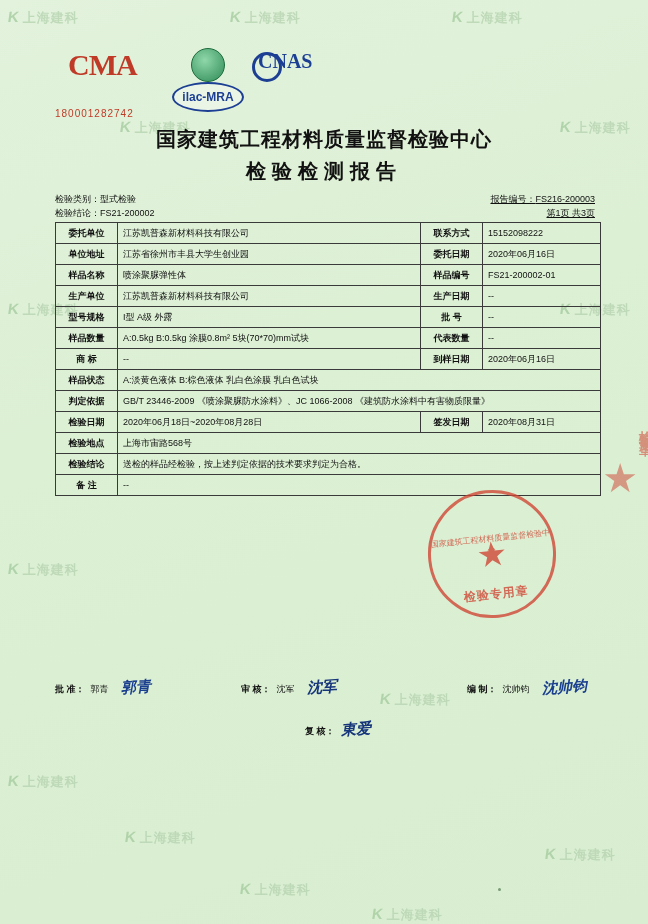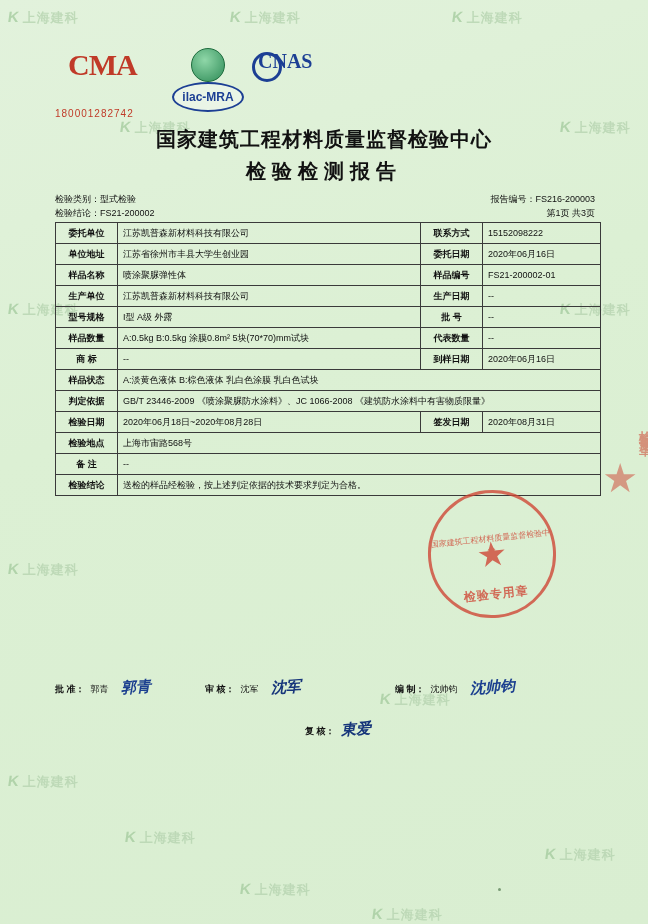--- a/index.html
+++ b/index.html
@@ -83,21 +83,21 @@
   .title2 {
     position:absolute; top:158px; width:648px; text-align:center;
     font-size:20px; font-weight:bold; color:#111; letter-spacing:6px;
   }
   
   .meta {
     position:absolute; left:55px; top:192px; width:540px;
     font-size:9px; color:#111;
   }
   .meta .row { display:flex; justify-content:space-between; line-height:1.6; }
-  .meta .right { text-align:left; }
+  .meta .right { text-align:left;text-decoration:underline; }
   
   table.main {
     position:absolute; left:55px; top:222px; width:546px;
     border-collapse: collapse;
     font-size:9px; color:#111;
   }
   table.main td {
     border:1px solid #3a3a3a;
     padding:3px 5px;
     height:21px;
@@ -107,21 +107,21 @@
   td.val { }
   td.lbl2 { width:62px; text-align:center; font-weight:bold; white-space:nowrap; }
   td.val2 { width:118px; }
   .tall { height:34px; }
   .concl-lbl { height:118px; text-align:center; font-weight:bold; }
   .concl-val { height:118px; vertical-align:top; padding-top:34px; padding-left:68px; }
   .remark-lbl { height:48px; text-align:center; font-weight:bold; }
   .remark-val { height:48px; }
   
   .sigs { position:absolute; left:55px; top:678px; width:538px; font-size:9px; color:#111; }
-  .sigrow { display:flex; align-items:flex-start; }
+  .sigrow { display:flex; align-items:flex-start;gap:36px; }
   .sigitem { display:flex; align-items:baseline; }
   .sigitem .k { font-weight:bold; margin-right:6px; }
   .sigitem .v { margin-right:12px; }
   .hand {
     font-family:"Liberation Serif", serif;
     font-style:italic;
     color:#1b3f8f;
     font-size:15px;
     font-weight:bold;
     transform: rotate(-4deg);
@@ -273,26 +273,26 @@
       <td class="lbl tall">检验日期</td>
       <td class="val tall">2020年06月18日~2020年08月28日</td>
       <td class="lbl2 tall">签发日期</td>
       <td class="val2 tall">2020年08月31日</td>
     </tr>
     <tr>
       <td class="lbl tall">检验地点</td>
       <td class="val tall" colspan="3">上海市宙路568号</td>
     </tr>
     <tr>
+      <td class="lbl concl-lbl">检验结论</td>
+      <td class="concl-val" colspan="3">送检的样品经检验，按上述判定依据的技术要求判定为合格。</td>
+    </tr>
+    <tr>
       <td class="lbl remark-lbl">备    注</td>
       <td class="remark-val" colspan="3">--</td>
-    </tr>
-    <tr>
-      <td class="lbl concl-lbl">检验结论</td>
-      <td class="concl-val" colspan="3">送检的样品经检验，按上述判定依据的技术要求判定为合格。</td>
     </tr>
   </tbody>
     </table>
 
   <div class="stamp-side">检验专用章</div>
   <div class="stamp-side-star">★</div>
 
   <div class="stamp-main">
     <div class="mid">国家建筑工程材料质量监督检验中心</div>
     <div class="star">★</div>

